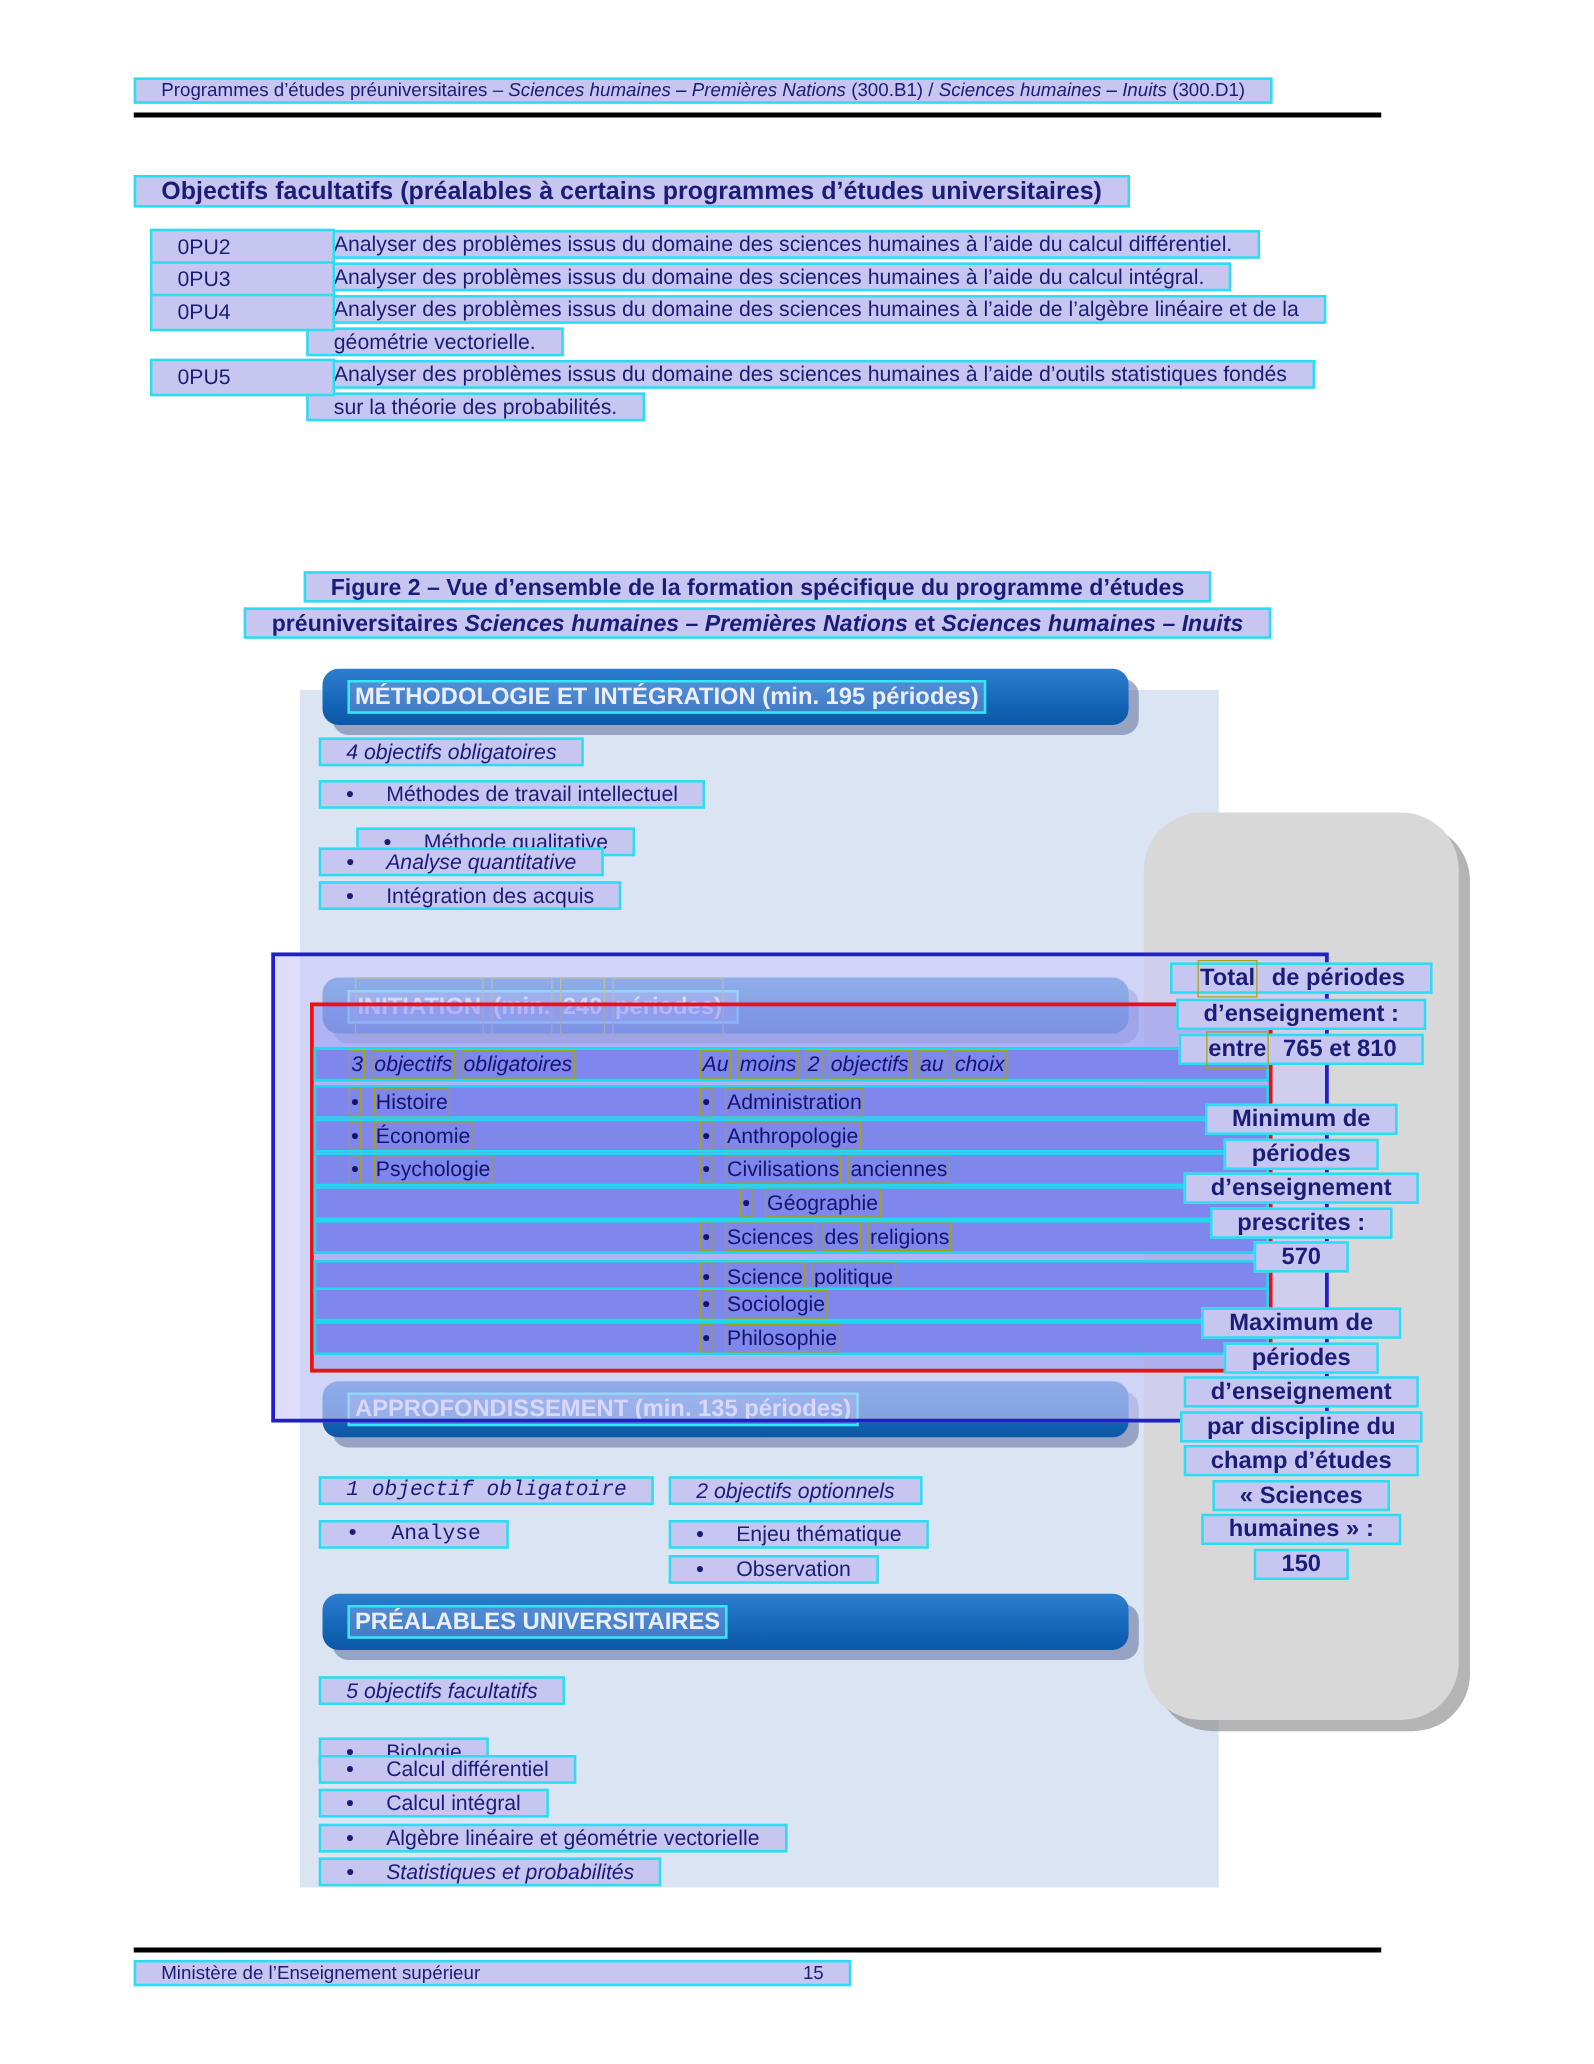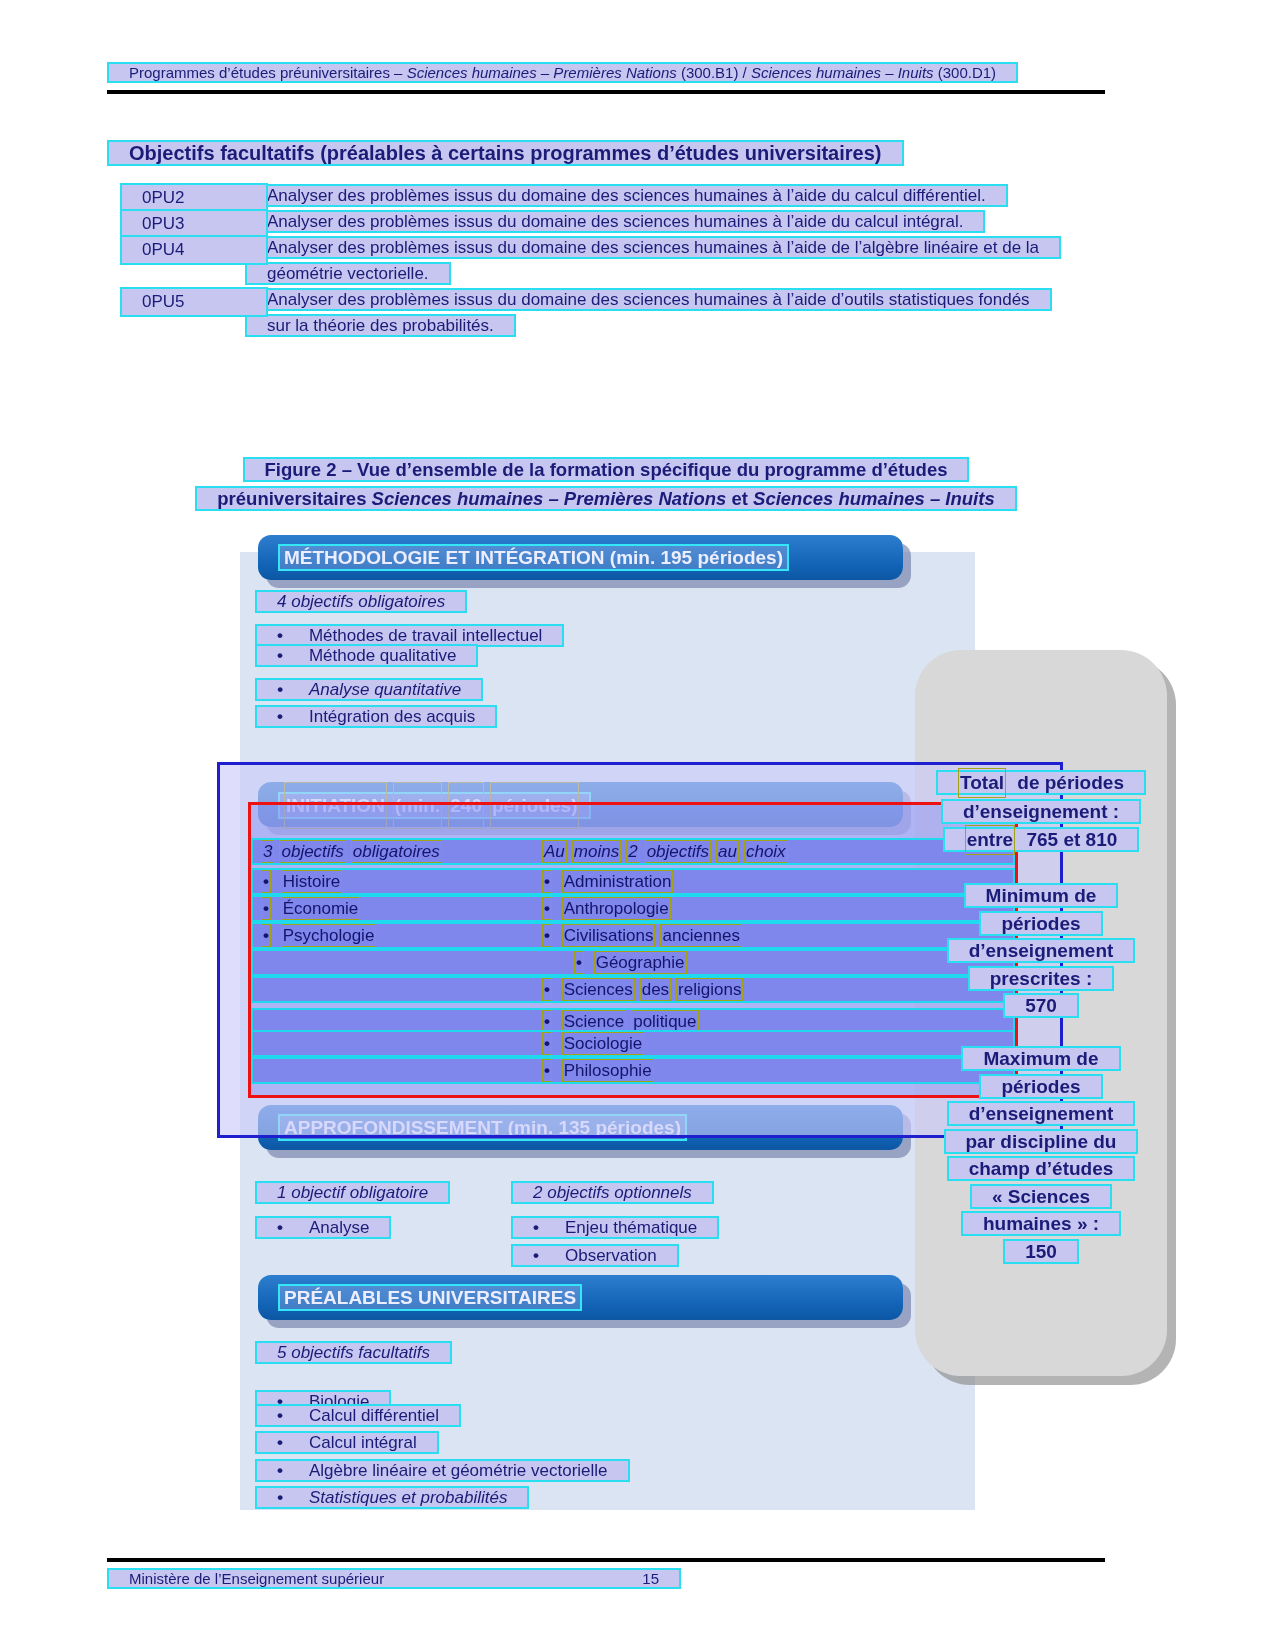--- a/index.html
+++ b/index.html
@@ -48,28 +48,28 @@
   
   .sel-blue{position:absolute;left:217px;top:232px;width:846px;height:376px;
             background:rgba(202,202,250,0.62);border:3px solid #1f1fd0;box-sizing:border-box;z-index:30;}
   .sel-red{position:absolute;left:248px;top:272px;width:770px;height:296px;
            background:rgba(124,132,240,0.40);border:3px solid #ee1111;box-sizing:border-box;z-index:31;}
 
   
   .band{position:absolute;left:251px;width:764px;height:27px;background:#7f87ec;
         border:2px solid #1fd9ee;box-sizing:border-box;z-index:32;display:flex;
         font-size:17px;line-height:21px;padding:0 0 0 8px;white-space:nowrap;color:#14146b;}
-  .band-left{width:281px;flex:none;}
+  .band-left{width:281px;flex:none;margin-left:18px;}
   .band-right{flex:1;}
   .band .wbox{margin-right:5px;}
   .band .it{font-style:italic;}
 
   .row2col{position:absolute;left:255px;width:660px;font-size:17px;line-height:24px;
            display:flex;white-space:nowrap;}
-  .col-l{width:256px;flex:none;}
+  .col-l{width:280px;flex:none;font-family:Liberation Mono, monospace;}
   .col-r{flex:1;}
 
   .footer-row{position:absolute;left:107px;top:1568px;font-size:15px;}
   .footer-inner{display:inline-flex;justify-content:space-between;width:530px;}
   .z20{z-index:20;} .z35{z-index:35;}
 </style>
 </head>
 <body>
 
 <div class="page">
@@ -114,21 +114,21 @@
 
     <div class="bar" style="top:5px;">
       <span class="bar-title">MÉTHODOLOGIE ET INTÉGRATION (min. 195 périodes)</span>
     </div>
     <div class="brow" style="top:60px;">
       <span class="hl subtitle">4 objectifs obligatoires</span>
     </div>
     <div class="brow" style="top:94px;">
       <span class="hl"><span class="blt">•</span><span class="gap"></span><span>Méthodes de travail intellectuel</span></span>
     </div>
-    <div class="brow" style="top:114px;">
+    <div class="brow" style="top:132px;margin-left:30px;">
       <span class="hl"><span class="blt">•</span><span class="gap"></span><span>Méthode qualitative</span></span>
     </div>
     <div class="brow" style="top:148px;font-style:italic;">
       <span class="hl"><span class="blt">•</span><span class="gap"></span><span>Analyse quantitative</span></span>
     </div>
     <div class="brow" style="top:175px;">
       <span class="hl"><span class="blt">•</span><span class="gap"></span><span>Intégration des acquis</span></span>
     </div>
 
     <div class="bar" style="top:252px;">

